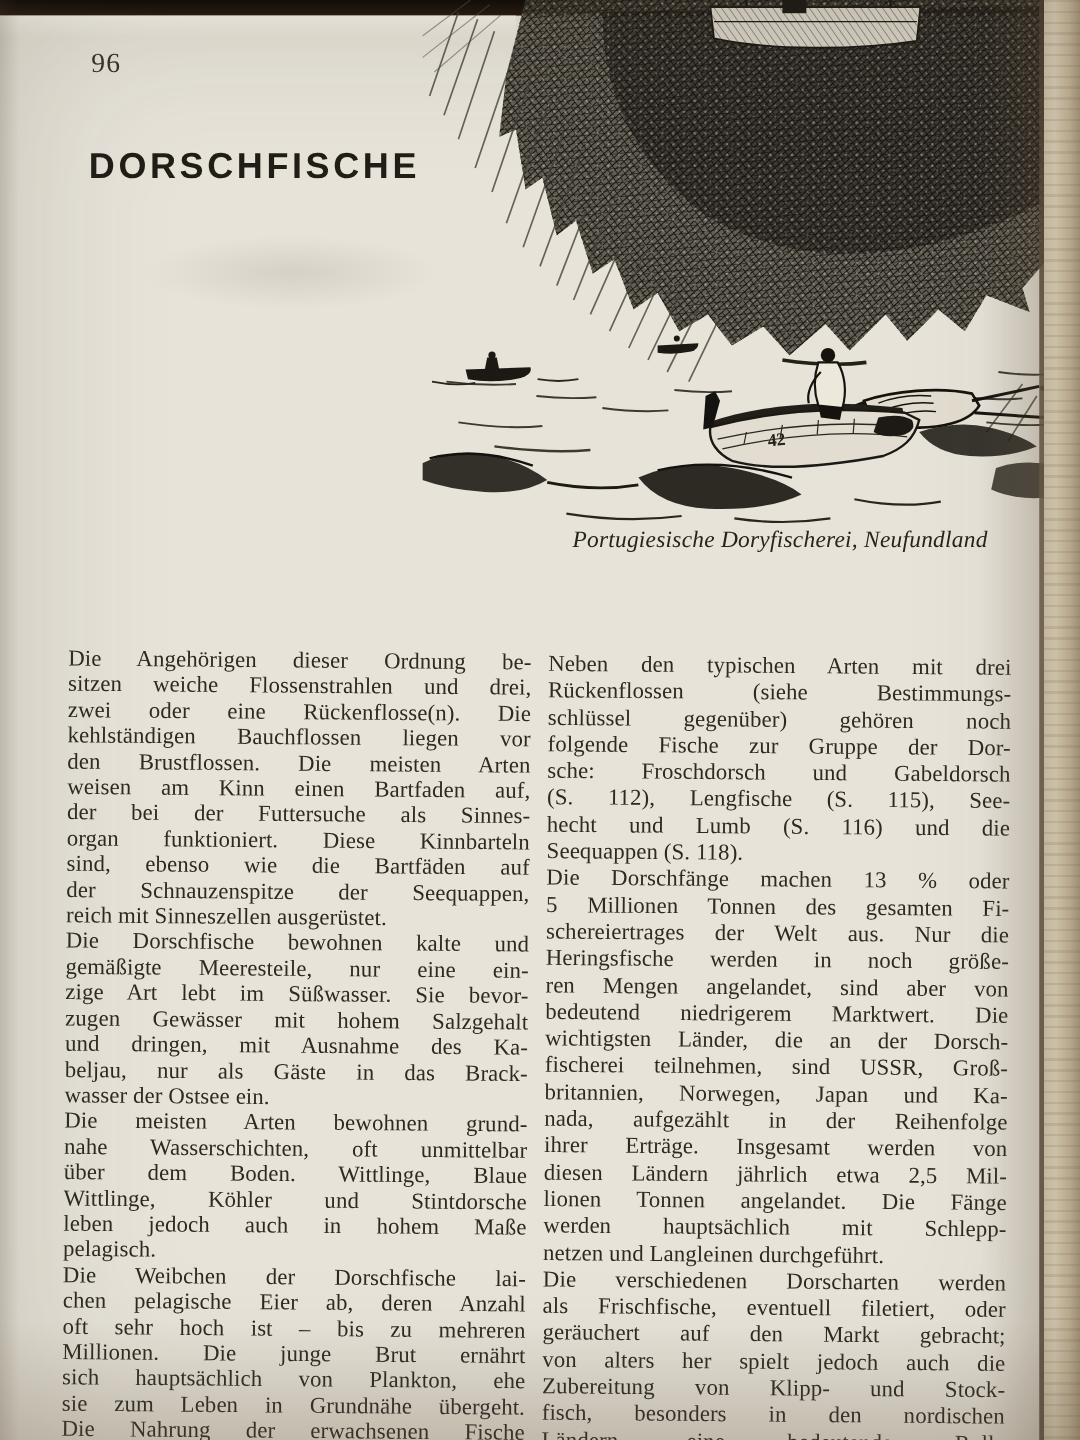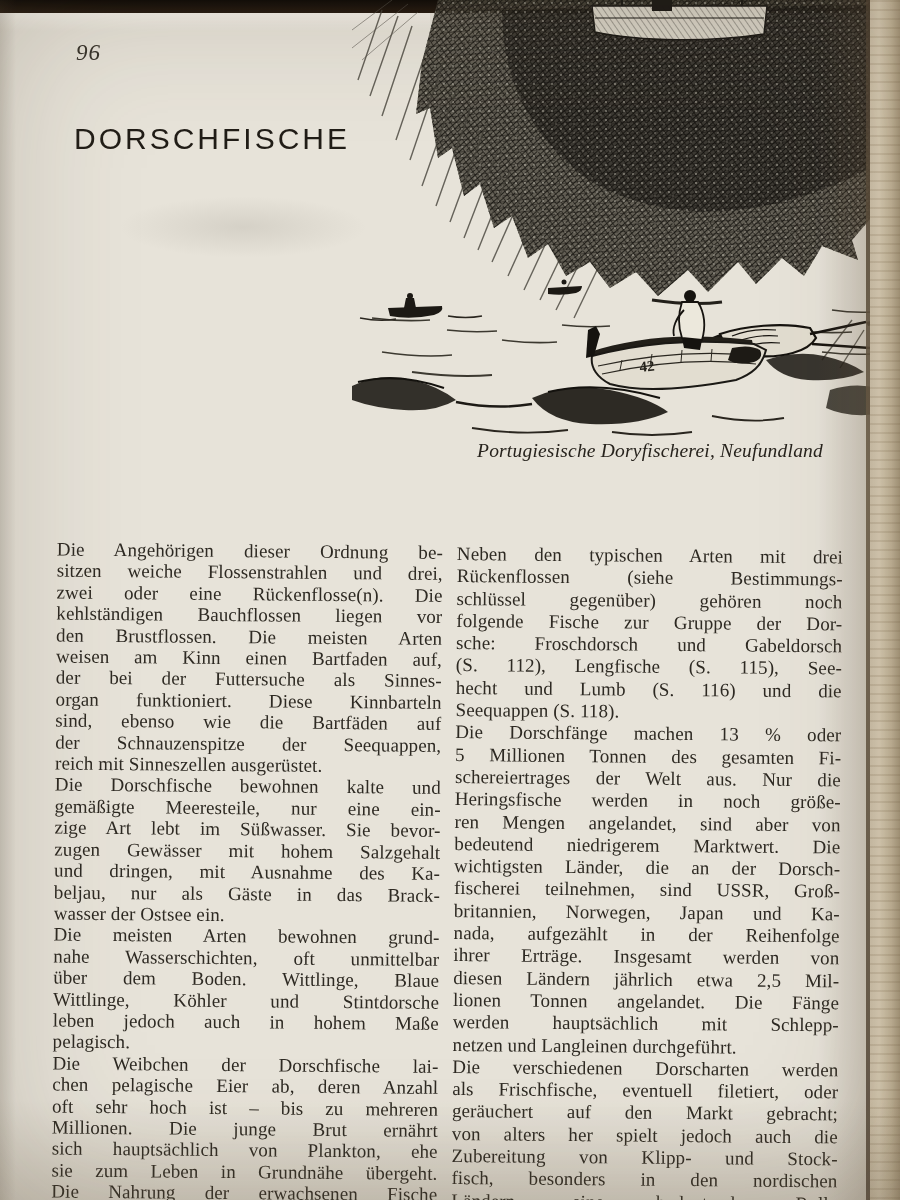--- a/index.html
+++ b/index.html
@@ -25,23 +25,23 @@
     background:linear-gradient(to top,rgba(105,90,65,.18),rgba(105,90,65,0));z-index:5;pointer-events:none;}
   .shade-left{position:absolute;left:0;top:0;width:16px;height:1200px;
     background:linear-gradient(to right,rgba(70,58,42,.16),rgba(70,58,42,0));z-index:3;}
   .vignette{position:absolute;inset:0;z-index:6;pointer-events:none;
     box-shadow:inset 0 0 140px rgba(72,60,42,.22);}
   .smudge{position:absolute;left:118px;top:196px;width:250px;height:62px;z-index:1;
     background:radial-gradient(ellipse at center,rgba(110,105,95,.15),rgba(110,105,95,0) 70%);}
 
   
   .page-number{position:absolute;left:76px;top:40px;font-size:23px;color:#37332b;
-    letter-spacing:1px;z-index:2;font-style:italic;}
+    letter-spacing:1px;z-index:2;}
   .heading{position:absolute;left:74px;top:122px;z-index:2;
-    font-family:"Liberation Sans", sans-serif;font-weight:normal;
+    font-family:"Liberation Sans", sans-serif;font-weight:bold;
     font-size:30px;letter-spacing:3px;color:#211d17;}
   .caption{position:absolute;left:430px;top:440px;width:440px;z-index:2;
     text-align:center;font-style:italic;font-size:19.5px;color:#27231d;letter-spacing:.2px;}
 
   
   #columns{position:absolute;left:0;top:542px;width:900px;z-index:2;
     color:#2e2a23;transform:rotate(.5deg);transform-origin:50% 0;}
   .col{position:absolute;top:0;font-size:19px;letter-spacing:.1px;overflow:hidden;}
   #col-left{left:57px;width:386px;line-height:21.4px;}
   #col-right{left:457px;width:386px;line-height:22.3px;top:1px;}

